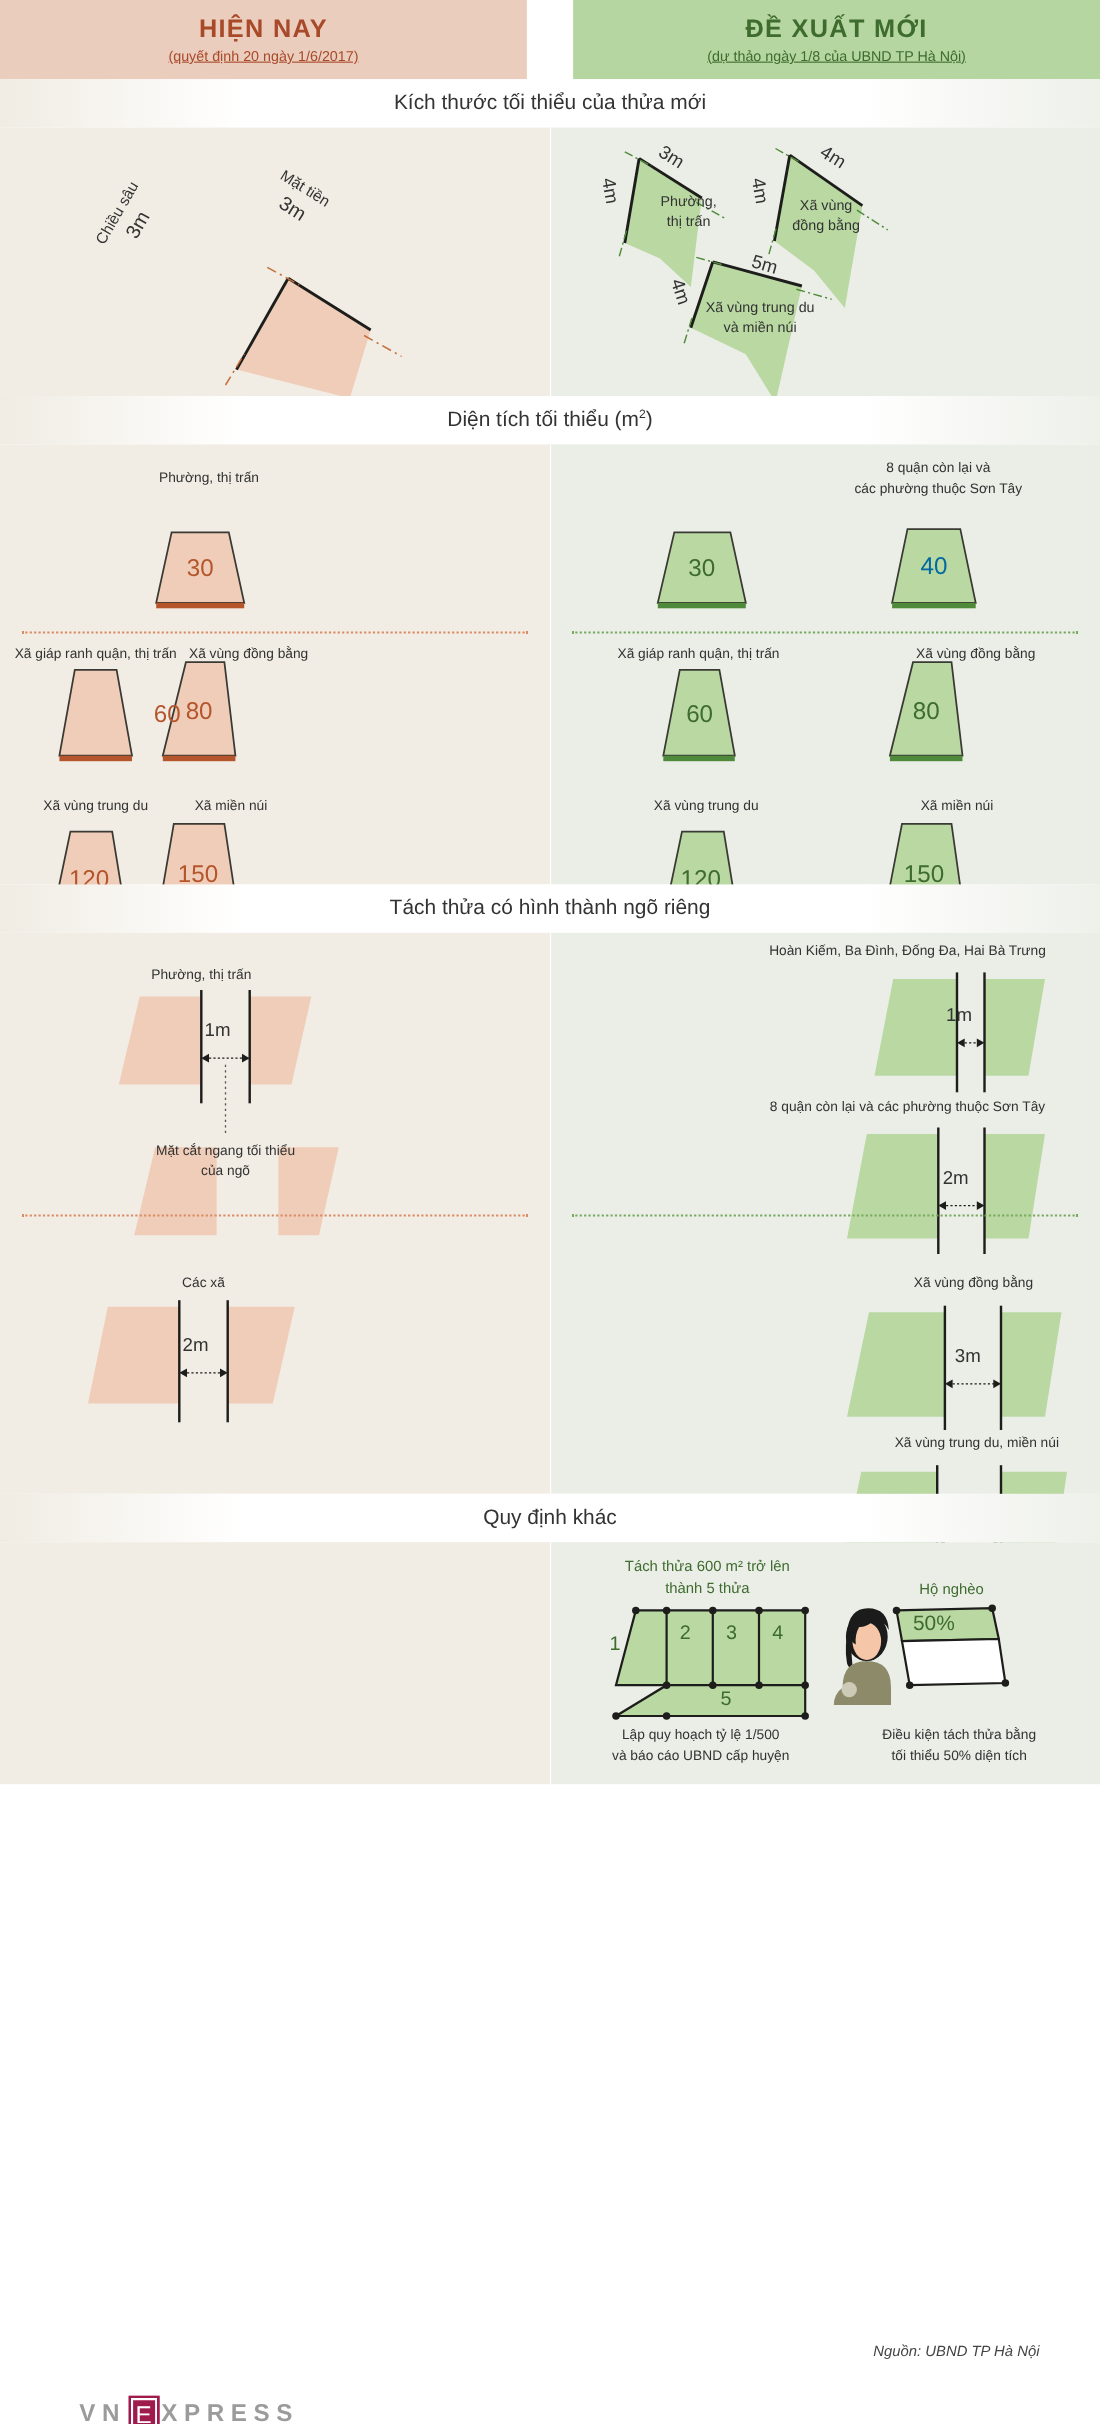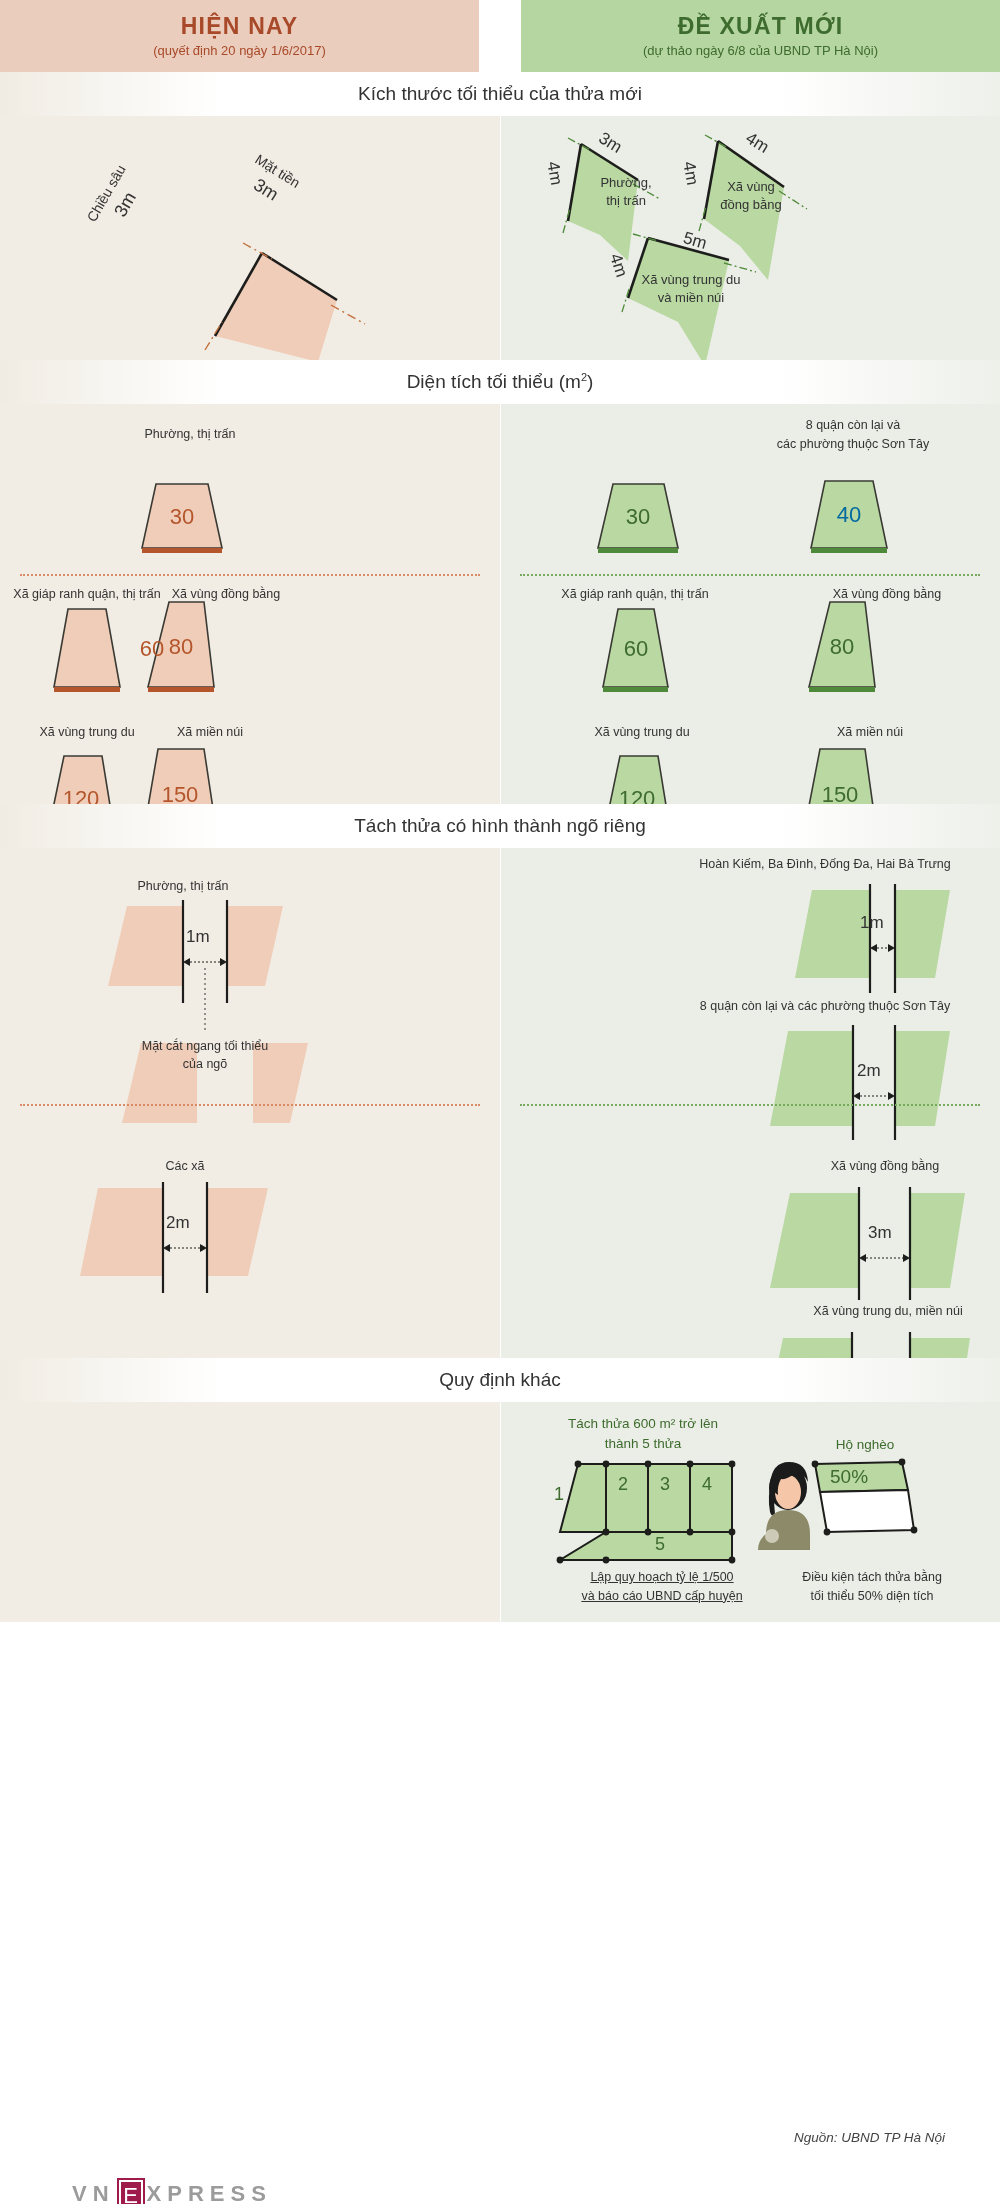--- a/index.html
+++ b/index.html
@@ -12,21 +12,21 @@
   }
   .page { position:relative; width:1000px; height:2204px; }
 
   
   .hdr { display:flex; width:1000px; height:72px; }
   .hdr-col { width:500px; height:72px; display:flex; flex-direction:column;
              align-items:center; justify-content:center; }
   .hdr-left  { background:#ebcdbd; }
   .hdr-right { background:#b5d6a0;margin-left:42px; }
   .hdr-title { font-size:23px; font-weight:bold; letter-spacing:1.2px; line-height:1.1; }
-  .hdr-sub   { font-size:13px; margin-top:4px; line-height:1.2; }
+  .hdr-sub   { font-size:13px; margin-top:4px; line-height:1.2;text-decoration:underline; }
   .hdr-left .hdr-title, .hdr-left .hdr-sub   { color:#a8492a; }
   .hdr-right .hdr-title, .hdr-right .hdr-sub { color:#3e6b2e; }
 
   
   .band { width:1000px; height:44px; position:relative;
           background:linear-gradient(90deg,#f0ece3 0%,#ffffff 22%,#ffffff 78%,#eef0ea 100%);
           display:flex; align-items:center; justify-content:center; }
   .band-title { font-size:19px; color:#333; font-weight:500; }
   .band-title sup { font-size:11px; }
 
@@ -61,21 +61,21 @@
 
 <div class="page">
 
   <div class="hdr">
     <div class="hdr-col hdr-left">
       <div class="hdr-title">HIỆN NAY</div>
       <div class="hdr-sub">(quyết định 20 ngày 1/6/2017)</div>
     </div>
     <div class="hdr-col hdr-right">
       <div class="hdr-title">ĐỀ XUẤT MỚI</div>
-      <div class="hdr-sub">(dự thảo ngày 6/8 của UBND TP Hà Nội)</div>
+      <div class="hdr-sub">(dự thảo ngày 1/8 của UBND TP Hà Nội)</div>
     </div>
   </div>
 
   <div class="band">
     <div class="band-title">Kích thước tối thiểu của thửa mới</div>
   </div>
 
   <div class="split" style="height:244px;">
     <div class="col col-l">
       <svg width="500" height="244" viewBox="0 0 500 244">
@@ -357,21 +357,21 @@
       </svg>
 
       <div class="caption" style="left:54px; top:80px; font-size:18px; color:#3e6b2e;">1</div>
       <div class="caption" style="left:118px; top:70px; font-size:18px; color:#3e6b2e;">2</div>
       <div class="caption" style="left:160px; top:70px; font-size:18px; color:#3e6b2e;">3</div>
       <div class="caption" style="left:202px; top:70px; font-size:18px; color:#3e6b2e;">4</div>
       <div class="caption" style="left:155px; top:130px; font-size:18px; color:#3e6b2e;">5</div>
 
       <div class="caption" style="left:330px; top:62px; font-size:19px; color:#3e6b2e;">50%</div>
 
-      <div class="caption" style="left:37px; top:166px; width:250px; line-height:1.5; white-space:pre-line;text-decoration:underline;">Lập quy hoạch tỷ lệ 1/500
+      <div class="caption" style="left:12px; top:166px; width:250px; line-height:1.5; white-space:pre-line;">Lập quy hoạch tỷ lệ 1/500
 và báo cáo UBND cấp huyện</div>
       <div class="caption" style="left:262px; top:166px; width:220px; line-height:1.5; white-space:pre-line;">Điều kiện tách thửa bằng
 tối thiểu 50% diện tích</div>
     </div>
   </div>
 
   <div class="srcrow">
     <div class="source" style="top:12px;">Nguồn: UBND TP Hà Nội</div>
   </div>
   <div class="footer">

